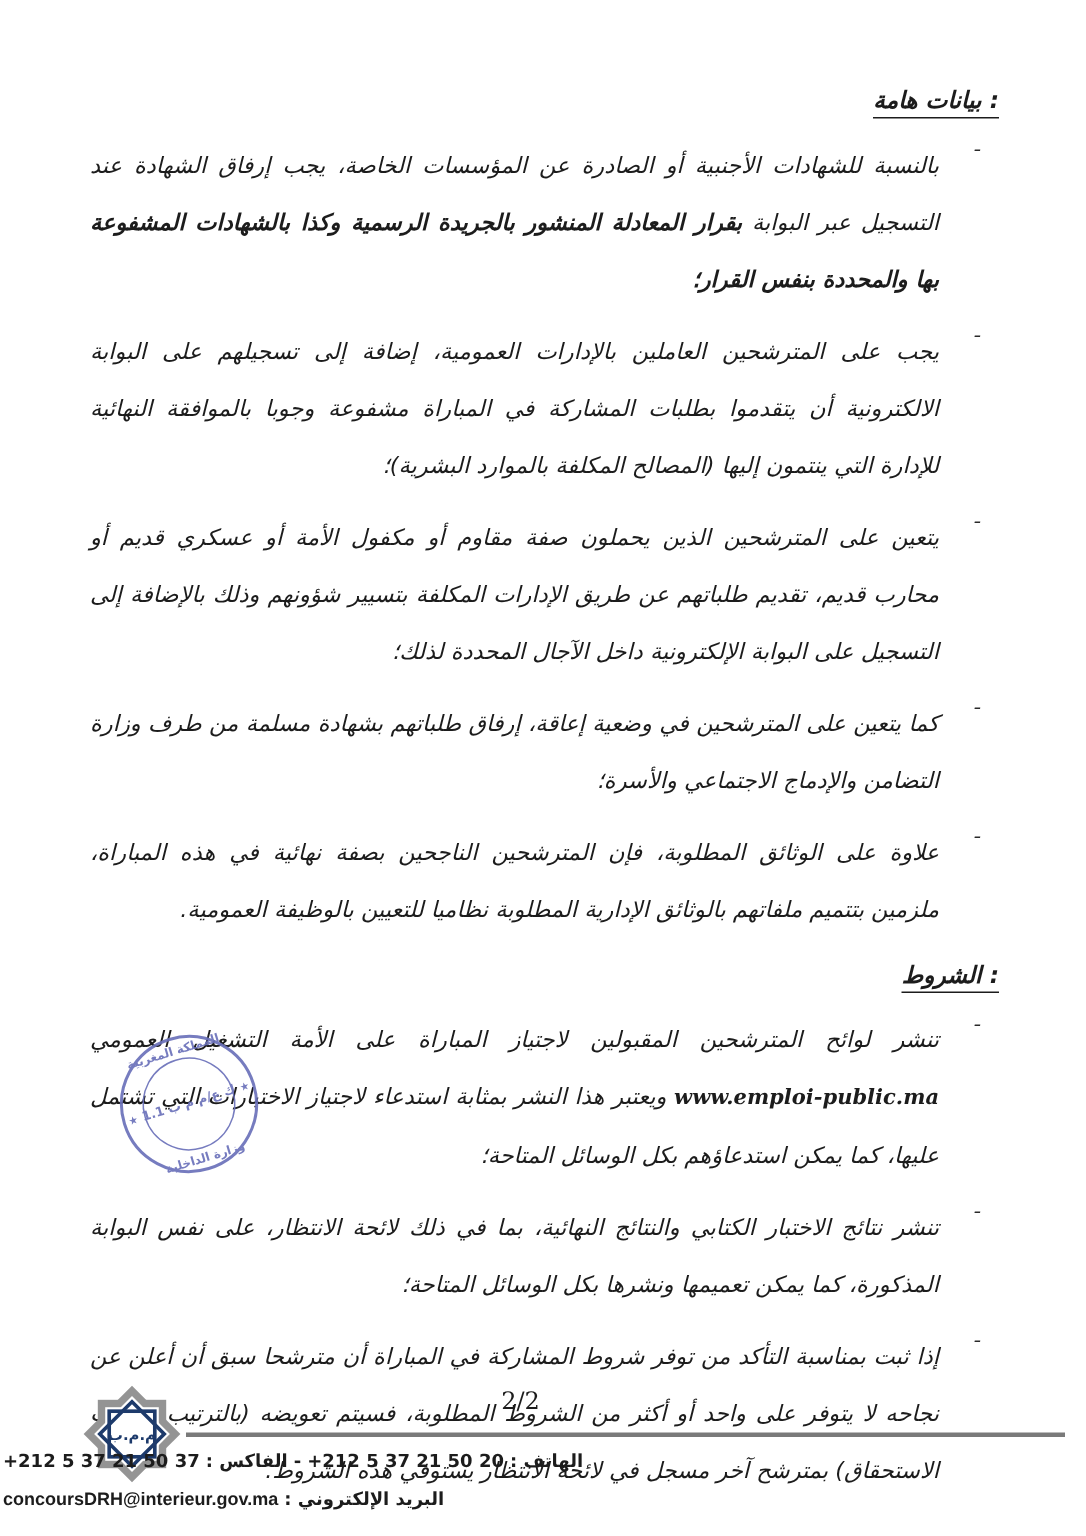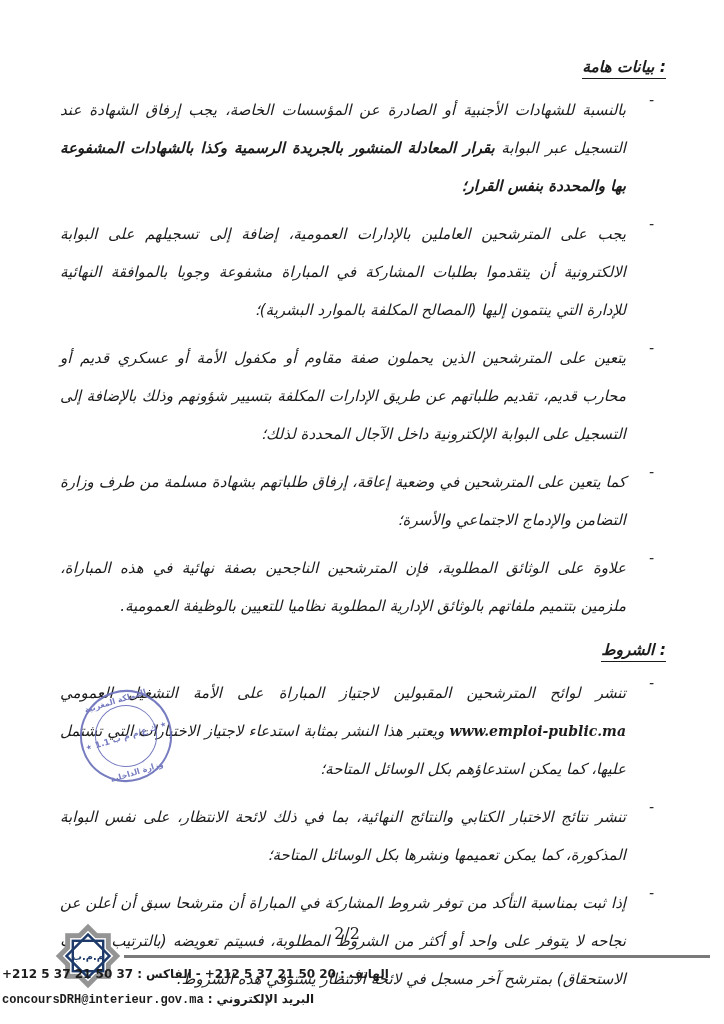--- a/index.html
+++ b/index.html
@@ -32,21 +32,21 @@
   .stamp-star.sl{left:4px;} .stamp-star.sr{right:4px;}
 
   
   .star-logo{position:absolute;left:50px;top:918px;}
   .rule{position:absolute;top:955px;left:124px;right:14px;height:3px;background:#7a7a7a;}
   .pagenum{position:absolute;top:924px;left:0;right:30px;text-align:center;
     font-family:"DejaVu Serif",serif;font-size:16px;}
   .footer{position:absolute;top:962px;left:0;right:0;text-align:left;direction:rtl;
     font-weight:bold;font-size:12px;line-height:25px;}
   .footer span{margin:0 2px;}
-  .email{font-family:Liberation Mono, monospace;}
+  .email{font-family:Liberation Sans, sans-serif;}
 </style>
 </head>
 <body>
 
 <div class="content">
 
   <h2 class="heading">
     <span class="hline">
       <span dir="rtl">بيانات هامة</span><span> :</span>
     </span>

